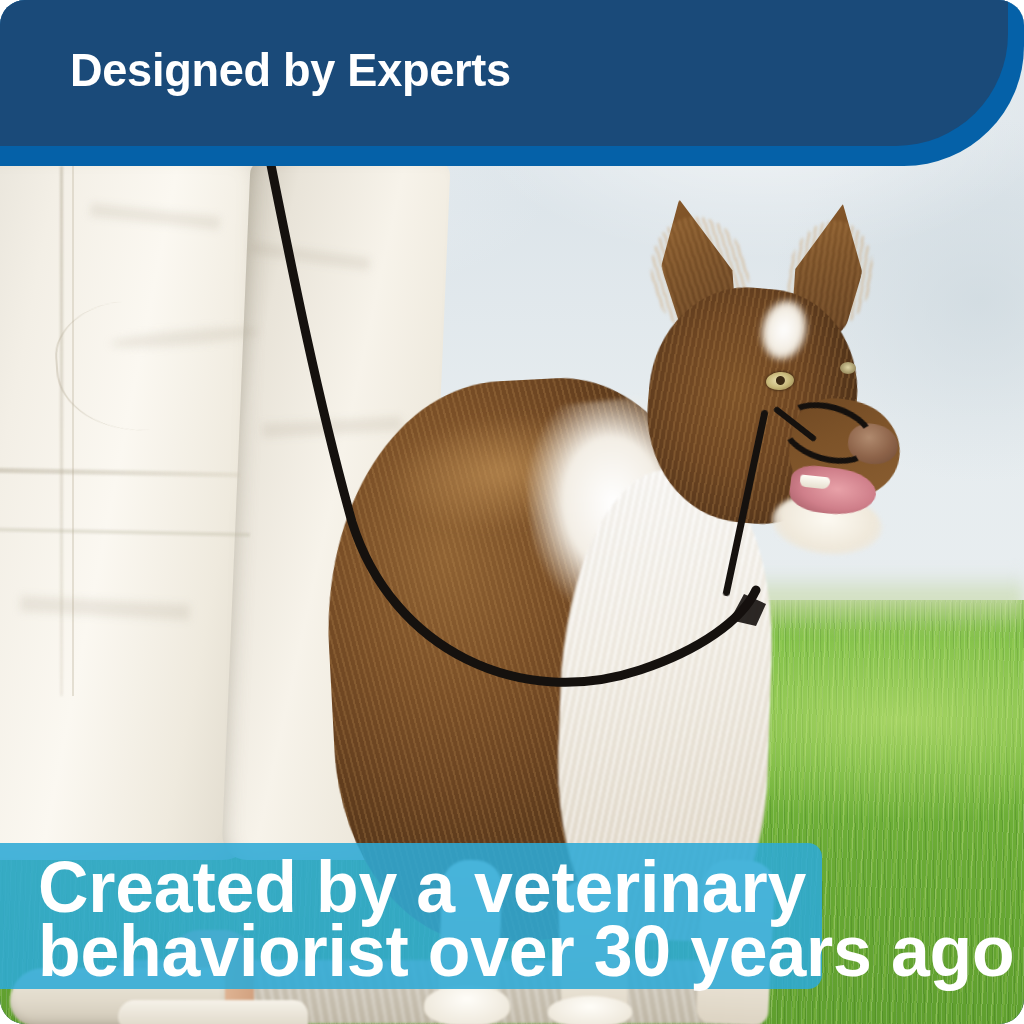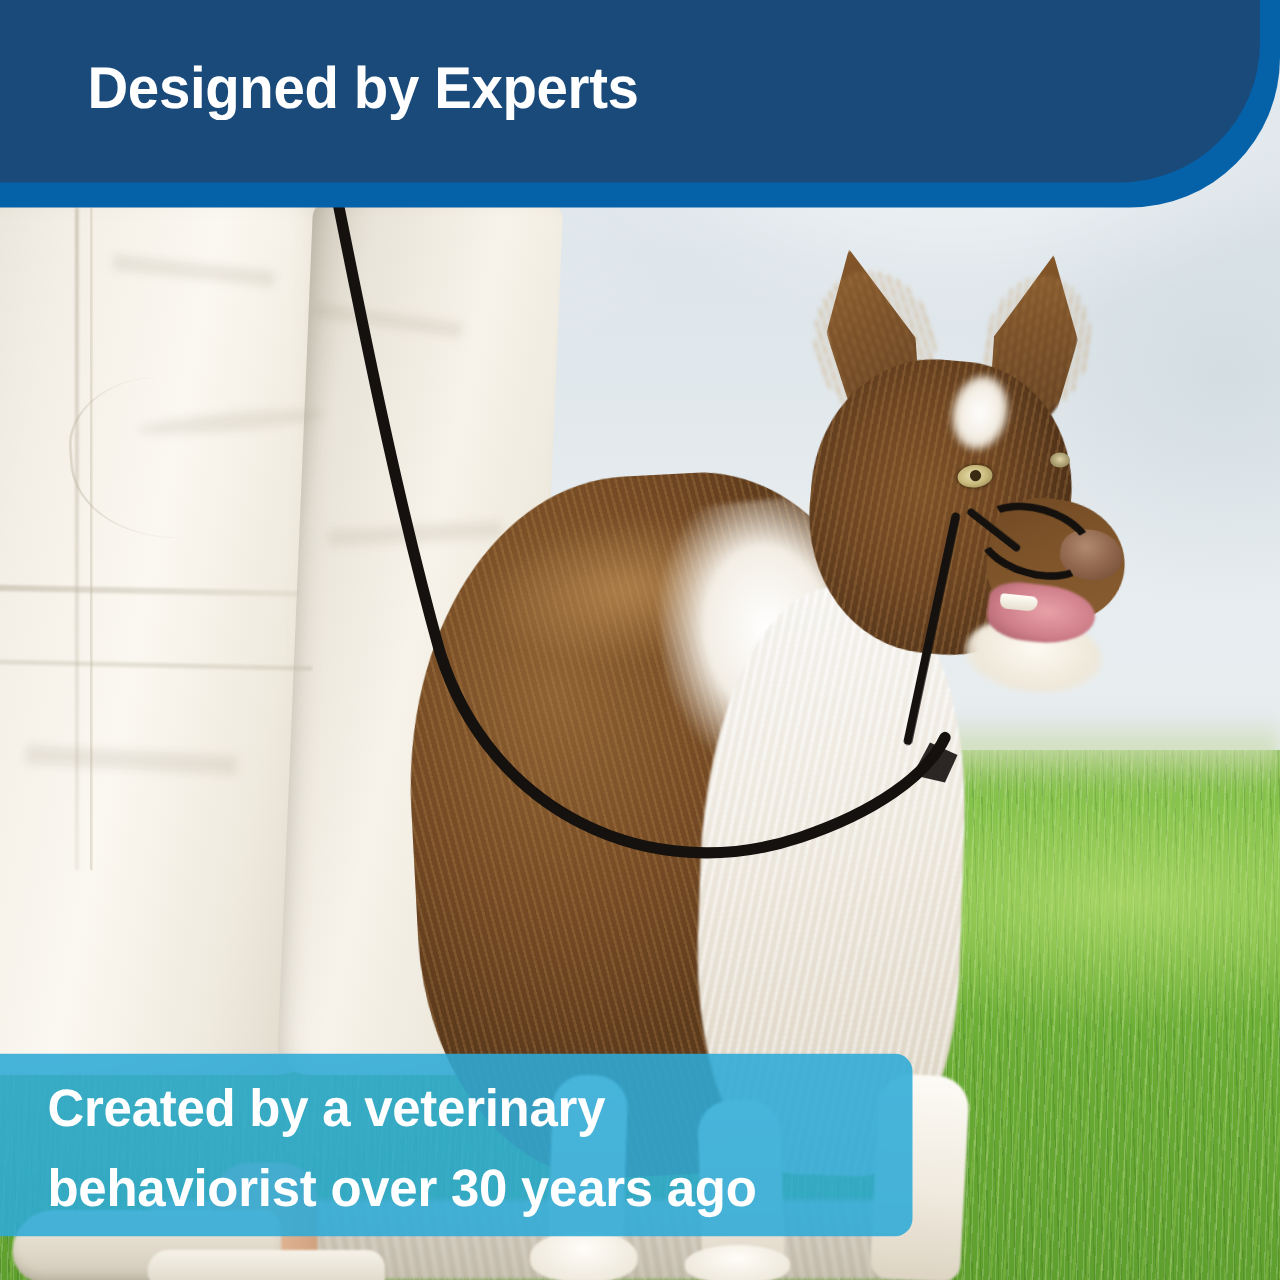--- a/index.html
+++ b/index.html
@@ -6,20 +6,21 @@
   html,body { width:1024px; height:1024px; overflow:hidden; }
   body {
     font-family:"Liberation Sans", sans-serif;
     background:#ffffff;
   }
   #stage {
     position:relative;
     width:1024px; height:1024px;
     overflow:hidden;
     background:#0c4a6e;
+    border-radius:25px;
   }
 
   
   .photo { position:absolute; inset:0; overflow:hidden; }
 
   
   .bg-sky {
     position:absolute; left:0; top:0; width:1024px; height:680px;
     background:
       linear-gradient(180deg,#e4eaee 0%,#dde5ea 30%,#e6ecef 62%,#e9eef0 100%);
@@ -360,23 +361,23 @@
     transform:scaleX(.97);
     transform-origin:left center;
   }
   #banner-1{
     top:617px; width:772px; height:152px;
     padding:14px 0 0 38px;
     font-size:54px;
     line-height:65px;
   }
   #banner-2{
-    top:843px; width:730px; height:146px;
+    top:843px; width:822px; height:146px;
     padding:12px 0 0 38px;
-    font-size:42px;
+    font-size:72px;
     line-height:64px;
   }
 </style>
 </head>
 <body>
 
 <div id="stage">
 
   <div class="photo">
 

